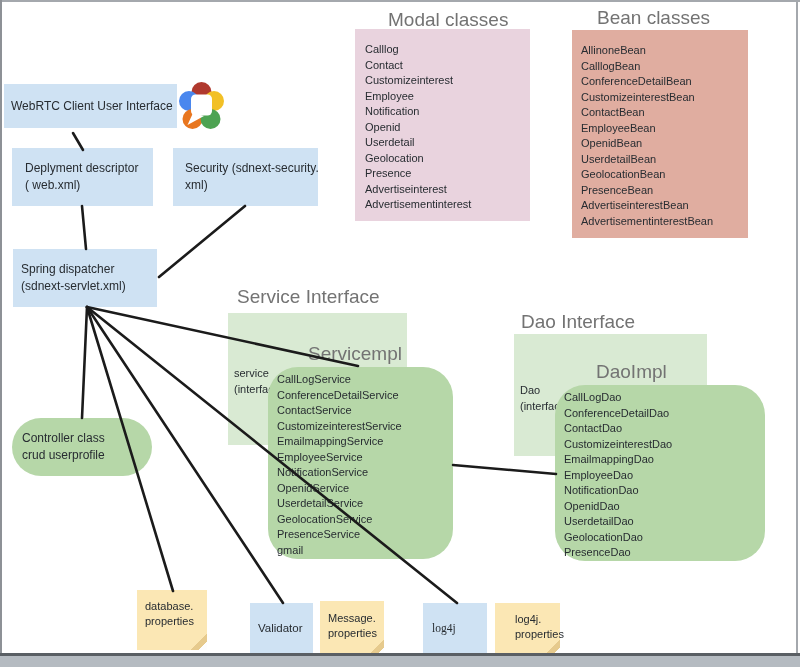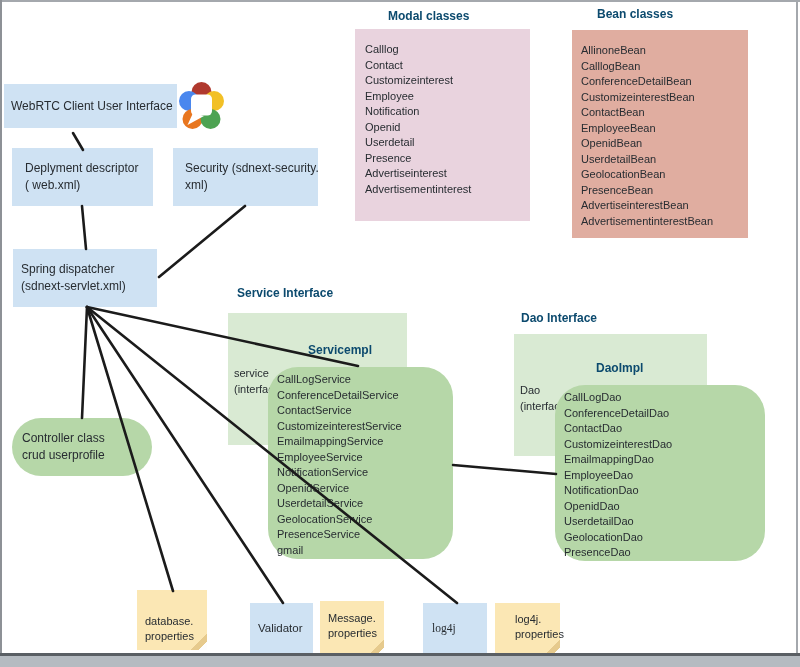--- a/index.html
+++ b/index.html
@@ -9,21 +9,21 @@
   .node{position:absolute;display:flex;flex-direction:column;justify-content:center;
         box-sizing:border-box;padding:4px 8px;font-size:12px;line-height:1.38;}
   .node span{display:block;white-space:nowrap;}
   .blue{background:var(--blue_box,#cfe2f3);}
   .green{background:var(--green_box,#b6d7a8);border-radius:30px;}
   .panel{position:absolute;box-sizing:border-box;font-size:11px;line-height:15.5px;}
   .panel div{white-space:nowrap;}
   .pink{background:var(--pink_box,#e9d3de);}
   .salmon{background:var(--salmon_box,#e0ada0);}
   .lightgreen{background:var(--light_green_box,#d9ead3);}
-  .sec-title{position:absolute;font-size:12px;white-space:nowrap;color:#0c4a6e;font-weight:bold;}
+  .sec-title{position:absolute;font-size:19px;white-space:nowrap;color:#737373;}
   .inner-label{position:absolute;font-size:11px;line-height:15.5px;}
   .inner-label span{display:block;white-space:nowrap;}
   .note{position:absolute;box-sizing:border-box;font-size:11px;line-height:15px;padding:10px 0 0 8px;
         background:linear-gradient(315deg,#fdfdfd 0 6px,#e6ca8d 6px 12px,var(--yellow_note,#fbe7b4) 12px);}
   .note span{display:block;white-space:nowrap;}
   
   #box-webrtc{left:4px;top:84px;width:173px;height:44px;padding-left:7px;}
   #logo{position:absolute;left:179px;top:81px;width:45px;height:51px;}
   #box-deployment{left:12px;top:148px;width:141px;height:58px;padding-left:13px;}
   #box-security{left:173px;top:148px;width:145px;height:58px;padding-left:12px;}
@@ -36,21 +36,21 @@
   #title-service-interface{left:237px;top:286px;}
   #panel-service-light{left:228px;top:313px;width:179px;height:132px;}
   #service-light-text{left:234px;top:366px;}
   #title-servicempl{left:308px;top:343px;}
   #panel-servicempl{left:268px;top:367px;width:185px;height:192px;padding:5px 0 0 9px;}
   #title-dao-interface{left:521px;top:311px;}
   #panel-dao-light{left:514px;top:334px;width:193px;height:122px;}
   #dao-light-text{left:520px;top:383px;}
   #title-daoimpl{left:596px;top:361px;}
   #panel-daoimpl{left:555px;top:385px;width:210px;height:176px;padding:5px 0 0 9px;}
-  #note-database{left:137px;top:590px;width:70px;height:60px;padding-top:24px;}
+  #note-database{left:137px;top:590px;width:70px;height:60px;padding-top:9px;}
   #box-validator{left:250px;top:603px;width:63px;height:52px;font-size:11.5px;}
   #note-message{left:320px;top:601px;width:64px;height:55px;}
   #box-log4j{left:423px;top:603px;width:64px;height:52px;font-size:11.5px;padding-left:9px;font-family:Liberation Serif, serif;}
   #note-log4jprops{left:495px;top:603px;width:65px;height:53px;padding-top:9px;padding-left:20px;}
   
   #connectors{position:absolute;left:0;top:0;width:800px;height:667px;pointer-events:none;}
   #connectors line{stroke:var(--line,#1b1b1b);stroke-width:2.6;stroke-linecap:round;}
   
   .frame{position:absolute;background:#a4a8ad;}
   #frame-top{left:0;top:0;width:800px;height:2px;}
@@ -100,20 +100,21 @@
 
   <div class="sec-title" id="title-modal">Modal classes</div>
   <div class="panel pink" id="panel-modal">
       <div>Calllog</div>
       <div>Contact</div>
       <div>Customizeinterest</div>
       <div>Employee</div>
       <div>Notification</div>
       <div>Openid</div>
       <div>Userdetail</div>
+      <div>Geolocation</div>
       <div>Presence</div>
       <div>Advertiseinterest</div>
       <div>Advertisementinterest</div>
     </div>
 
   <div class="sec-title" id="title-bean">Bean classes</div>
   <div class="panel salmon" id="panel-bean">
       <div>AllinoneBean</div>
       <div>CalllogBean</div>
       <div>ConferenceDetailBean</div>

